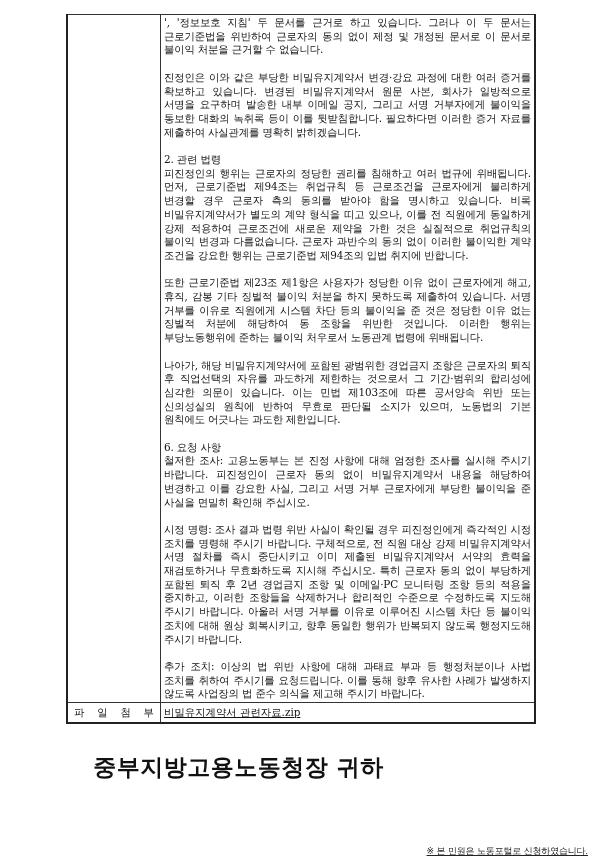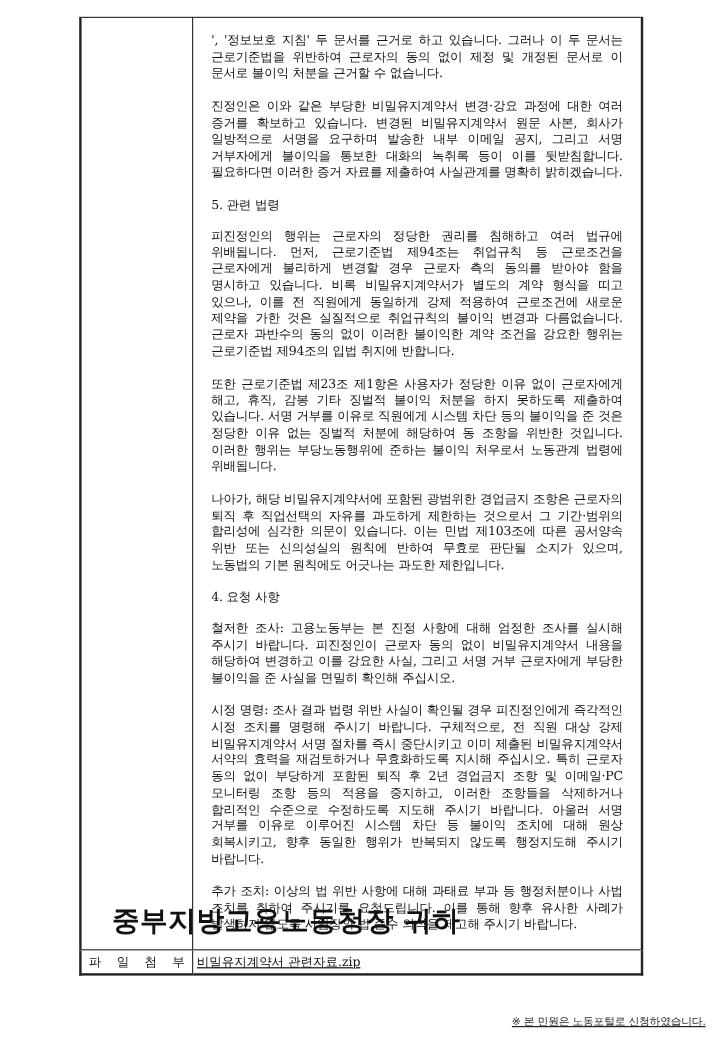--- a/index.html
+++ b/index.html
@@ -41,21 +41,21 @@
   }
   .row-attach td {
     border-top: 1px solid #333;
     border-bottom: 2px solid #222;
     height: 17px;
     vertical-align: middle;
   }
   .para {
     font-size: 10.4px;
     line-height: 13.7px;
-    margin: 12px;
+    margin: 0;
     letter-spacing: -0.15px;
     word-break: keep-all;
     text-align: justify;
   }
   .para + .para { margin-top: 13.7px; }
   .para.heading { margin-top: 13.7px; }
   .para.heading + .para { margin-top: 0; }
   .attach-label {
     font-size: 10.4px;
     display: flex;
@@ -94,25 +94,25 @@
 </head>
 <body>
 
 <table class="form-table">
   <tbody>
       <tr class="row-content">
     <td class="col-label"></td>
     <td class="col-content">
       <p class="para">', '정보보호 지침' 두 문서를 근거로 하고 있습니다. 그러나 이 두 문서는 근로기준법을 위반하여 근로자의 동의 없이 제정 및 개정된 문서로 이 문서로 불이익 처분을 근거할 수 없습니다.</p>
       <p class="para">진정인은 이와 같은 부당한 비밀유지계약서 변경·강요 과정에 대한 여러 증거를 확보하고 있습니다. 변경된 비밀유지계약서 원문 사본, 회사가 일방적으로 서명을 요구하며 발송한 내부 이메일 공지, 그리고 서명 거부자에게 불이익을 통보한 대화의 녹취록 등이 이를 뒷받침합니다. 필요하다면 이러한 증거 자료를 제출하여 사실관계를 명확히 밝히겠습니다.</p>
-      <p class="para heading">5. 관련 법령</p>
+      <p class="para heading">2. 관련 법령</p>
       <p class="para">피진정인의 행위는 근로자의 정당한 권리를 침해하고 여러 법규에 위배됩니다. 먼저, 근로기준법 제94조는 취업규칙 등 근로조건을 근로자에게 불리하게 변경할 경우 근로자 측의 동의를 받아야 함을 명시하고 있습니다. 비록 비밀유지계약서가 별도의 계약 형식을 띠고 있으나, 이를 전 직원에게 동일하게 강제 적용하여 근로조건에 새로운 제약을 가한 것은 실질적으로 취업규칙의 불이익 변경과 다름없습니다. 근로자 과반수의 동의 없이 이러한 불이익한 계약 조건을 강요한 행위는 근로기준법 제94조의 입법 취지에 반합니다.</p>
       <p class="para">또한 근로기준법 제23조 제1항은 사용자가 정당한 이유 없이 근로자에게 해고, 휴직, 감봉 기타 징벌적 불이익 처분을 하지 못하도록 제출하여 있습니다. 서명 거부를 이유로 직원에게 시스템 차단 등의 불이익을 준 것은 정당한 이유 없는 징벌적 처분에 해당하여 동 조항을 위반한 것입니다. 이러한 행위는 부당노동행위에 준하는 불이익 처우로서 노동관계 법령에 위배됩니다.</p>
       <p class="para">나아가, 해당 비밀유지계약서에 포함된 광범위한 경업금지 조항은 근로자의 퇴직 후 직업선택의 자유를 과도하게 제한하는 것으로서 그 기간·범위의 합리성에 심각한 의문이 있습니다. 이는 민법 제103조에 따른 공서양속 위반 또는 신의성실의 원칙에 반하여 무효로 판단될 소지가 있으며, 노동법의 기본 원칙에도 어긋나는 과도한 제한입니다.</p>
-      <p class="para heading">4. 요청 사항</p>
+      <p class="para heading">6. 요청 사항</p>
       <p class="para">철저한 조사: 고용노동부는 본 진정 사항에 대해 엄정한 조사를 실시해 주시기 바랍니다. 피진정인이 근로자 동의 없이 비밀유지계약서 내용을 해당하여 변경하고 이를 강요한 사실, 그리고 서명 거부 근로자에게 부당한 불이익을 준 사실을 면밀히 확인해 주십시오.</p>
       <p class="para">시정 명령: 조사 결과 법령 위반 사실이 확인될 경우 피진정인에게 즉각적인 시정 조치를 명령해 주시기 바랍니다. 구체적으로, 전 직원 대상 강제 비밀유지계약서 서명 절차를 즉시 중단시키고 이미 제출된 비밀유지계약서 서약의 효력을 재검토하거나 무효화하도록 지시해 주십시오. 특히 근로자 동의 없이 부당하게 포함된 퇴직 후 2년 경업금지 조항 및 이메일·PC 모니터링 조항 등의 적용을 중지하고, 이러한 조항들을 삭제하거나 합리적인 수준으로 수정하도록 지도해 주시기 바랍니다. 아울러 서명 거부를 이유로 이루어진 시스템 차단 등 불이익 조치에 대해 원상 회복시키고, 향후 동일한 행위가 반복되지 않도록 행정지도해 주시기 바랍니다.</p>
       <p class="para">추가 조치: 이상의 법 위반 사항에 대해 과태료 부과 등 행정처분이나 사법 조치를 취하여 주시기를 요청드립니다. 이를 통해 향후 유사한 사례가 발생하지 않도록 사업장의 법 준수 의식을 제고해 주시기 바랍니다.</p>
     </td>
   </tr>
   <tr class="row-attach">
     <td class="col-label">
       <div class="attach-label">
         <span>파</span>
         <span>일</span>

